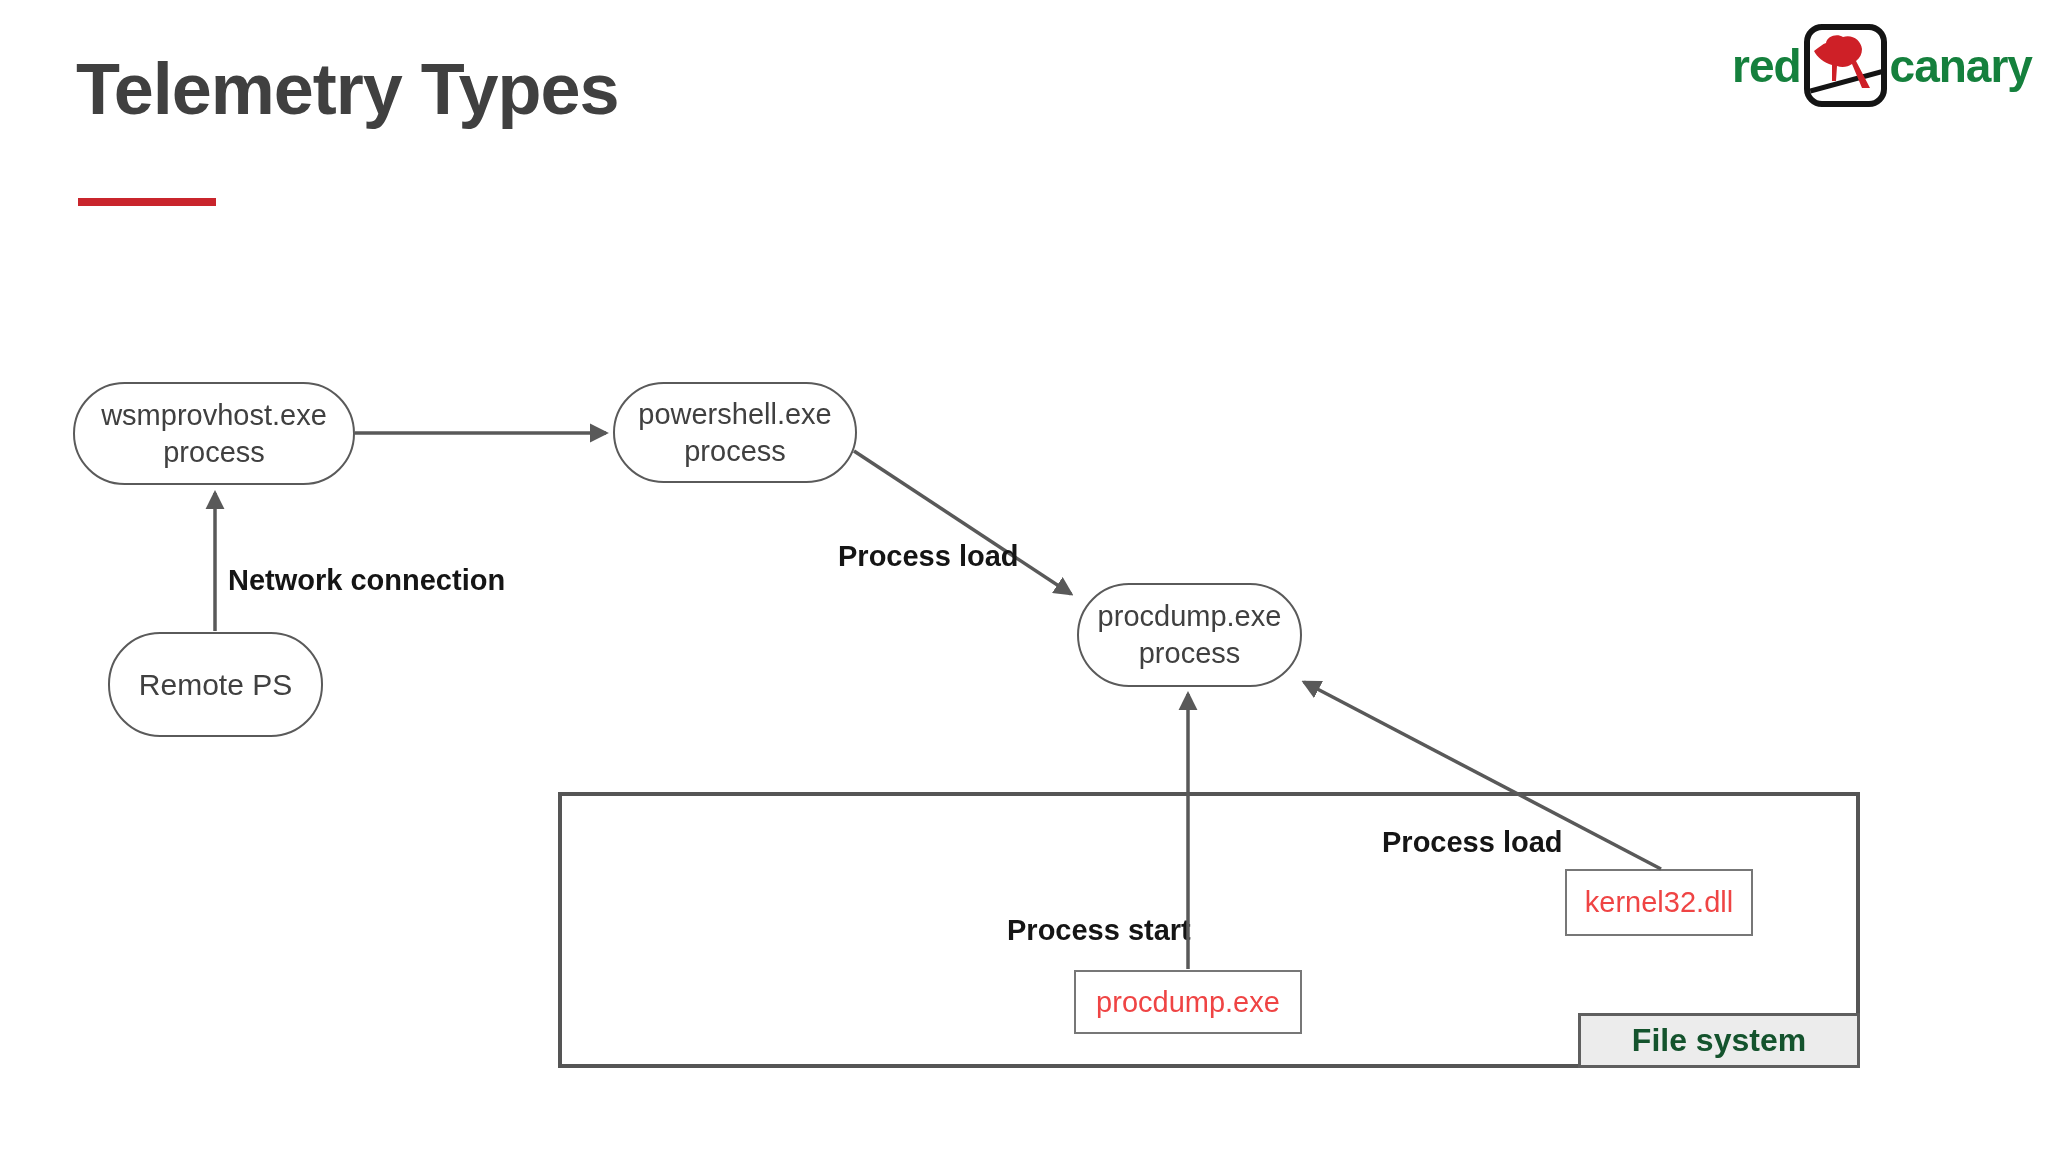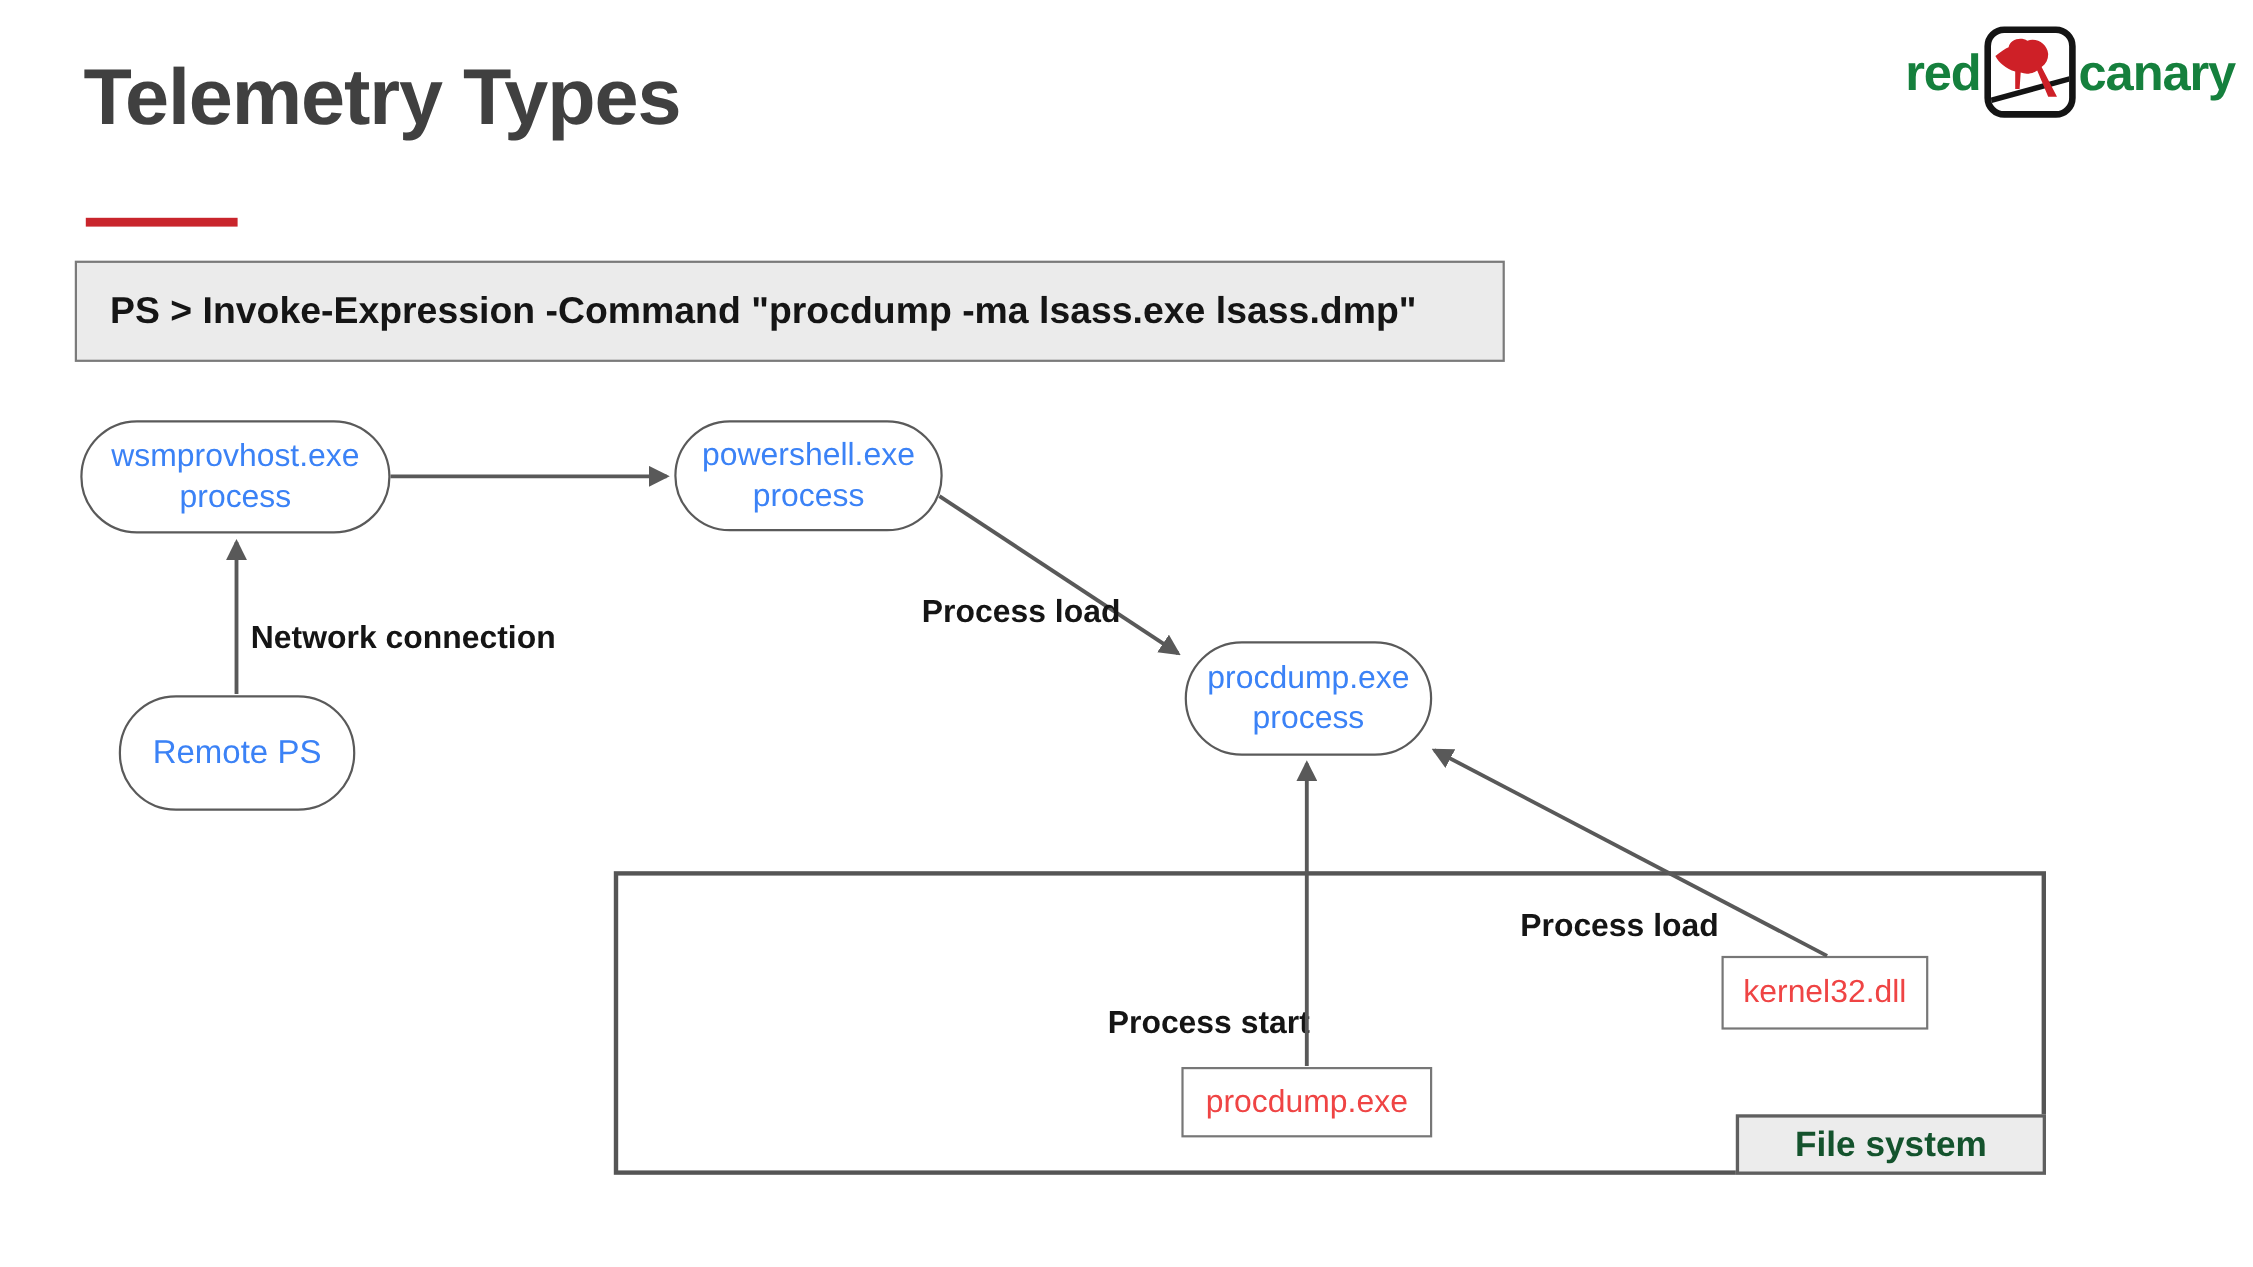--- a/index.html
+++ b/index.html
@@ -11,21 +11,21 @@
   
   #title{left:76px;top:48px;font-size:72px;font-weight:bold;letter-spacing:-1px;color:#404040;}
   #title-rule{left:78px;top:198px;width:138px;height:8px;}
   
   #cmdbox{left:68px;top:237px;width:1300px;height:92px;background:#ebebeb;border:2px solid #7a7a7a;
     box-sizing:border-box;display:flex;align-items:center;}
   #cmdbox span{padding-left:30px;font-size:34px;font-weight:bold;color:#151515;white-space:nowrap;}
   
   .pill{background:#fff;border:2px solid #5a5a5a;border-radius:52px;box-sizing:border-box;
     display:flex;flex-direction:column;justify-content:center;align-items:center;
-    font-size:29px;line-height:37px;color:#3b82f6;text-align:center;}
+    font-size:29px;line-height:37px;color:#404040;text-align:center;}
   #node-wsmprovhost{left:73px;top:382px;width:282px;height:103px;}
   #node-powershell{left:613px;top:382px;width:244px;height:101px;}
   #node-remoteps{left:108px;top:632px;width:215px;height:105px;font-size:30px;}
   #node-procdump{left:1077px;top:583px;width:225px;height:104px;}
   
   .edgelabel{font-size:29px;font-weight:bold;color:#151515;white-space:nowrap;}
   #lbl-network{left:228px;top:564px;}
   #lbl-script{left:838px;top:540px;}
   #lbl-module{left:1382px;top:826px;}
   #lbl-processstart{left:1007px;top:914px;width:172px;text-align:right;}
@@ -47,23 +47,20 @@
   #logo-frame svg{position:absolute;left:0;top:0;}
 </style>
 </head>
 <body>
 
 <div id="slide">
 
   <div class="abs" id="title">Telemetry Types</div>
   <div class="abs" id="title-rule" style="background:#C9252C;"></div>
 
-  <div class="abs" id="cmdbox">
-    <span>PS &gt; Invoke-Expression -Command "procdump -ma lsass.exe lsass.dmp"</span>
-  </div>
 
   <div class="abs" id="fsbox"></div>
   <div class="abs edgelabel" id="lbl-module">Process load</div>
   <div class="abs filebox" id="box-kernel32">
     <span>kernel32.dll</span>
   </div>
   <div class="abs edgelabel" id="lbl-processstart">Process start</div>
   <div class="abs filebox" id="box-procdumpfile">
     <span>procdump.exe</span>
   </div>

